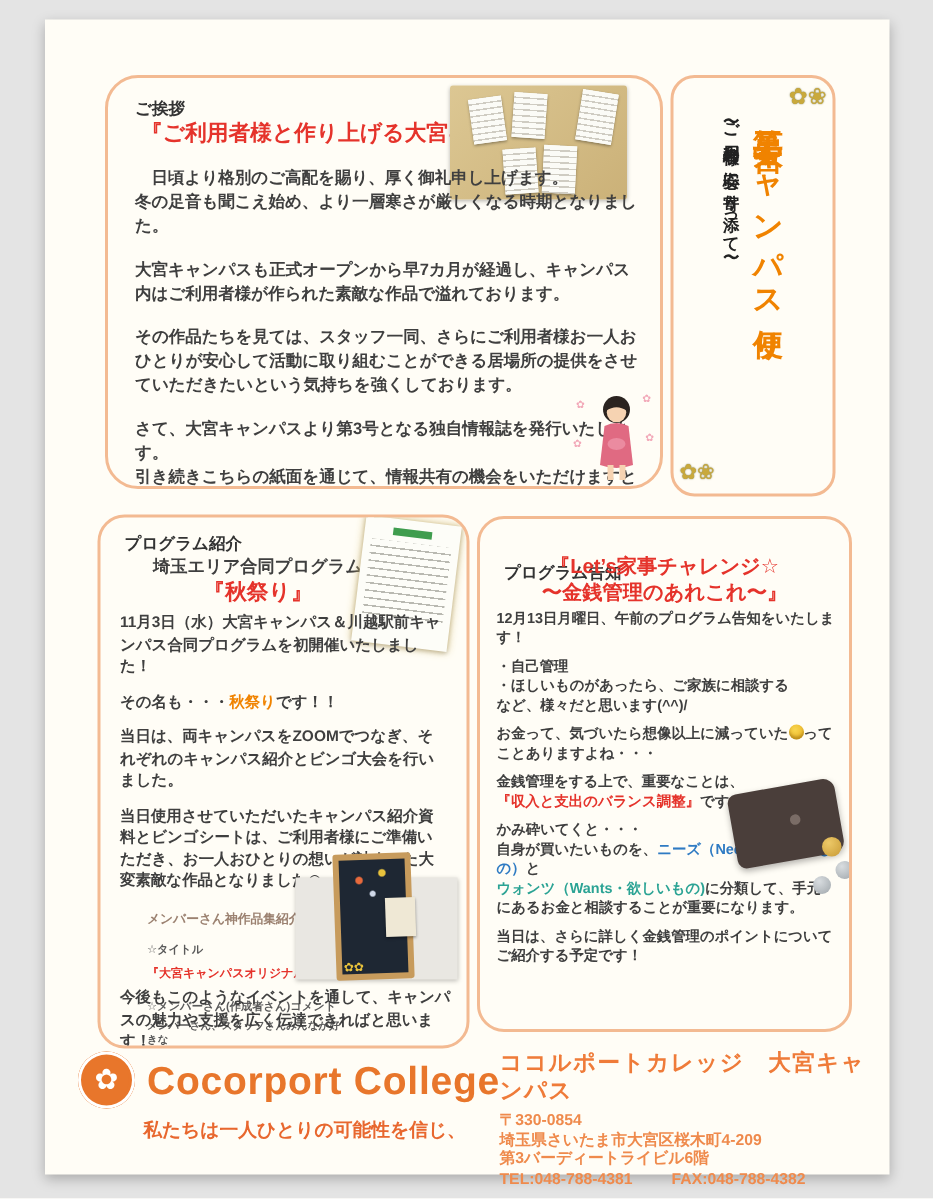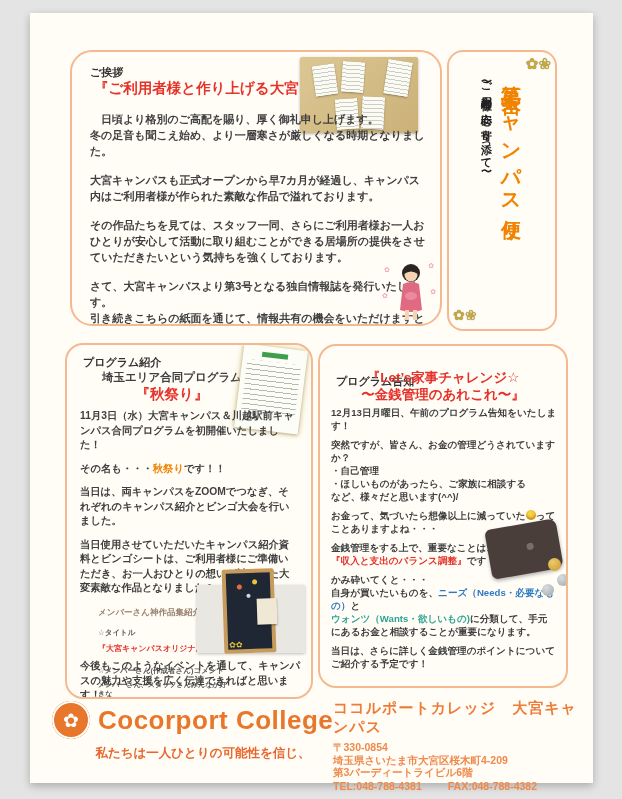--- a/index.html
+++ b/index.html
@@ -190,21 +190,20 @@
     </div>
 
     <div class="box" id="notice-box">
       <div class="n-label">プログラム告知</div>
       <div class="n-title">
         <div>『Let’s家事チャレンジ☆</div>
         <div>〜金銭管理のあれこれ〜』</div>
       </div>
       <div class="n-body">
         <p>12月13日月曜日、午前のプログラム告知をいたします！</p>
-        <p class="tight">突然ですが、皆さん、お金の管理どうされていますか？</p>
         <p class="tight">・自己管理</p>
         <p class="tight">・ほしいものがあったら、ご家族に相談する</p>
         <p>など、様々だと思います(^^)/</p>
         <p><span>お金って、気づいたら想像以上に減っていた</span><span class="emoji-face"></span><span>ってことありますよね・・・</span></p>
         <p class="narrow"><span>金銭管理をする上で、重要なことは、</span><br><span class="hl-red">『収入と支出のバランス調整』</span><span>です！</span></p>
         <p><span>かみ砕いてくと・・・</span><br><span>自身が買いたいものを、</span><span class="needs">ニーズ（Needs・必要なもの）</span><span>と</span><br><span class="wants">ウォンツ（Wants・欲しいもの)</span><span>に分類して、手元にあるお金と相談することが重要になります。</span></p>
         <p>当日は、さらに詳しく金銭管理のポイントについてご紹介する予定です！</p>
 
       </div>
       <div class="n-wallet"></div>

